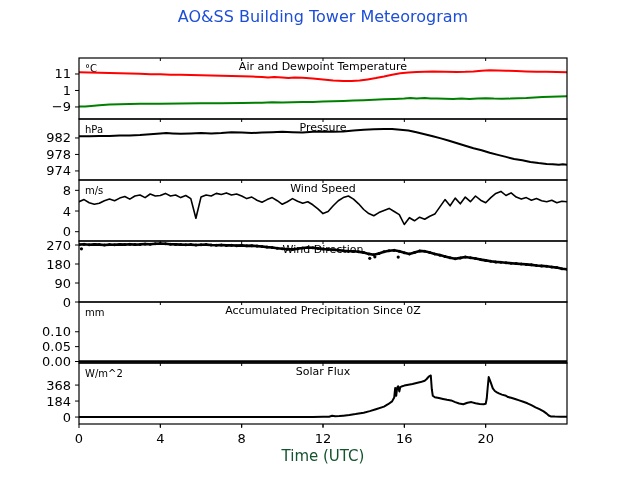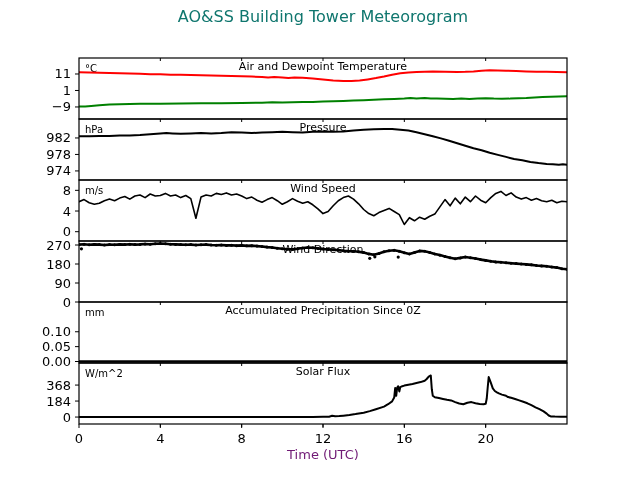--- a/index.html
+++ b/index.html
@@ -1,23 +1,23 @@
 <!DOCTYPE html>
 <html><head>
 <meta charset="utf-8">
 <style>
   html,body{margin:0;padding:0;background:#ffffff;}
   body{width:640px;height:480px;font-family:"DejaVu Sans",sans-serif;color:#000;}
   .wrap{position:relative;width:640px;height:480px;background:#fff;overflow:hidden;}
   .fig-title{position:absolute;top:7px;left:79px;width:488px;text-align:center;
-             font-size:16px;line-height:20px;color:#0f766e;white-space:nowrap;}
+             font-size:16px;line-height:20px;color:#1d4ed8;white-space:nowrap;}
   .fig-subtitle{position:absolute;top:27px;left:79px;width:488px;text-align:center;
              font-size:16px;line-height:20px;color:#000;}
   .x-label{position:absolute;top:447px;left:79px;width:488px;text-align:center;
-             font-size:13px;color:#701a75;}
+             font-size:15px;color:#14532d;}
   svg{position:absolute;top:0;left:0;}
 </style>
 </head>
 <body>
 
 <div class="wrap">
   <svg id="chart" width="640" height="480">
       <g>
         <clipPath id="clip-0">
           <rect x="79" y="58" width="488" height="61"></rect>

